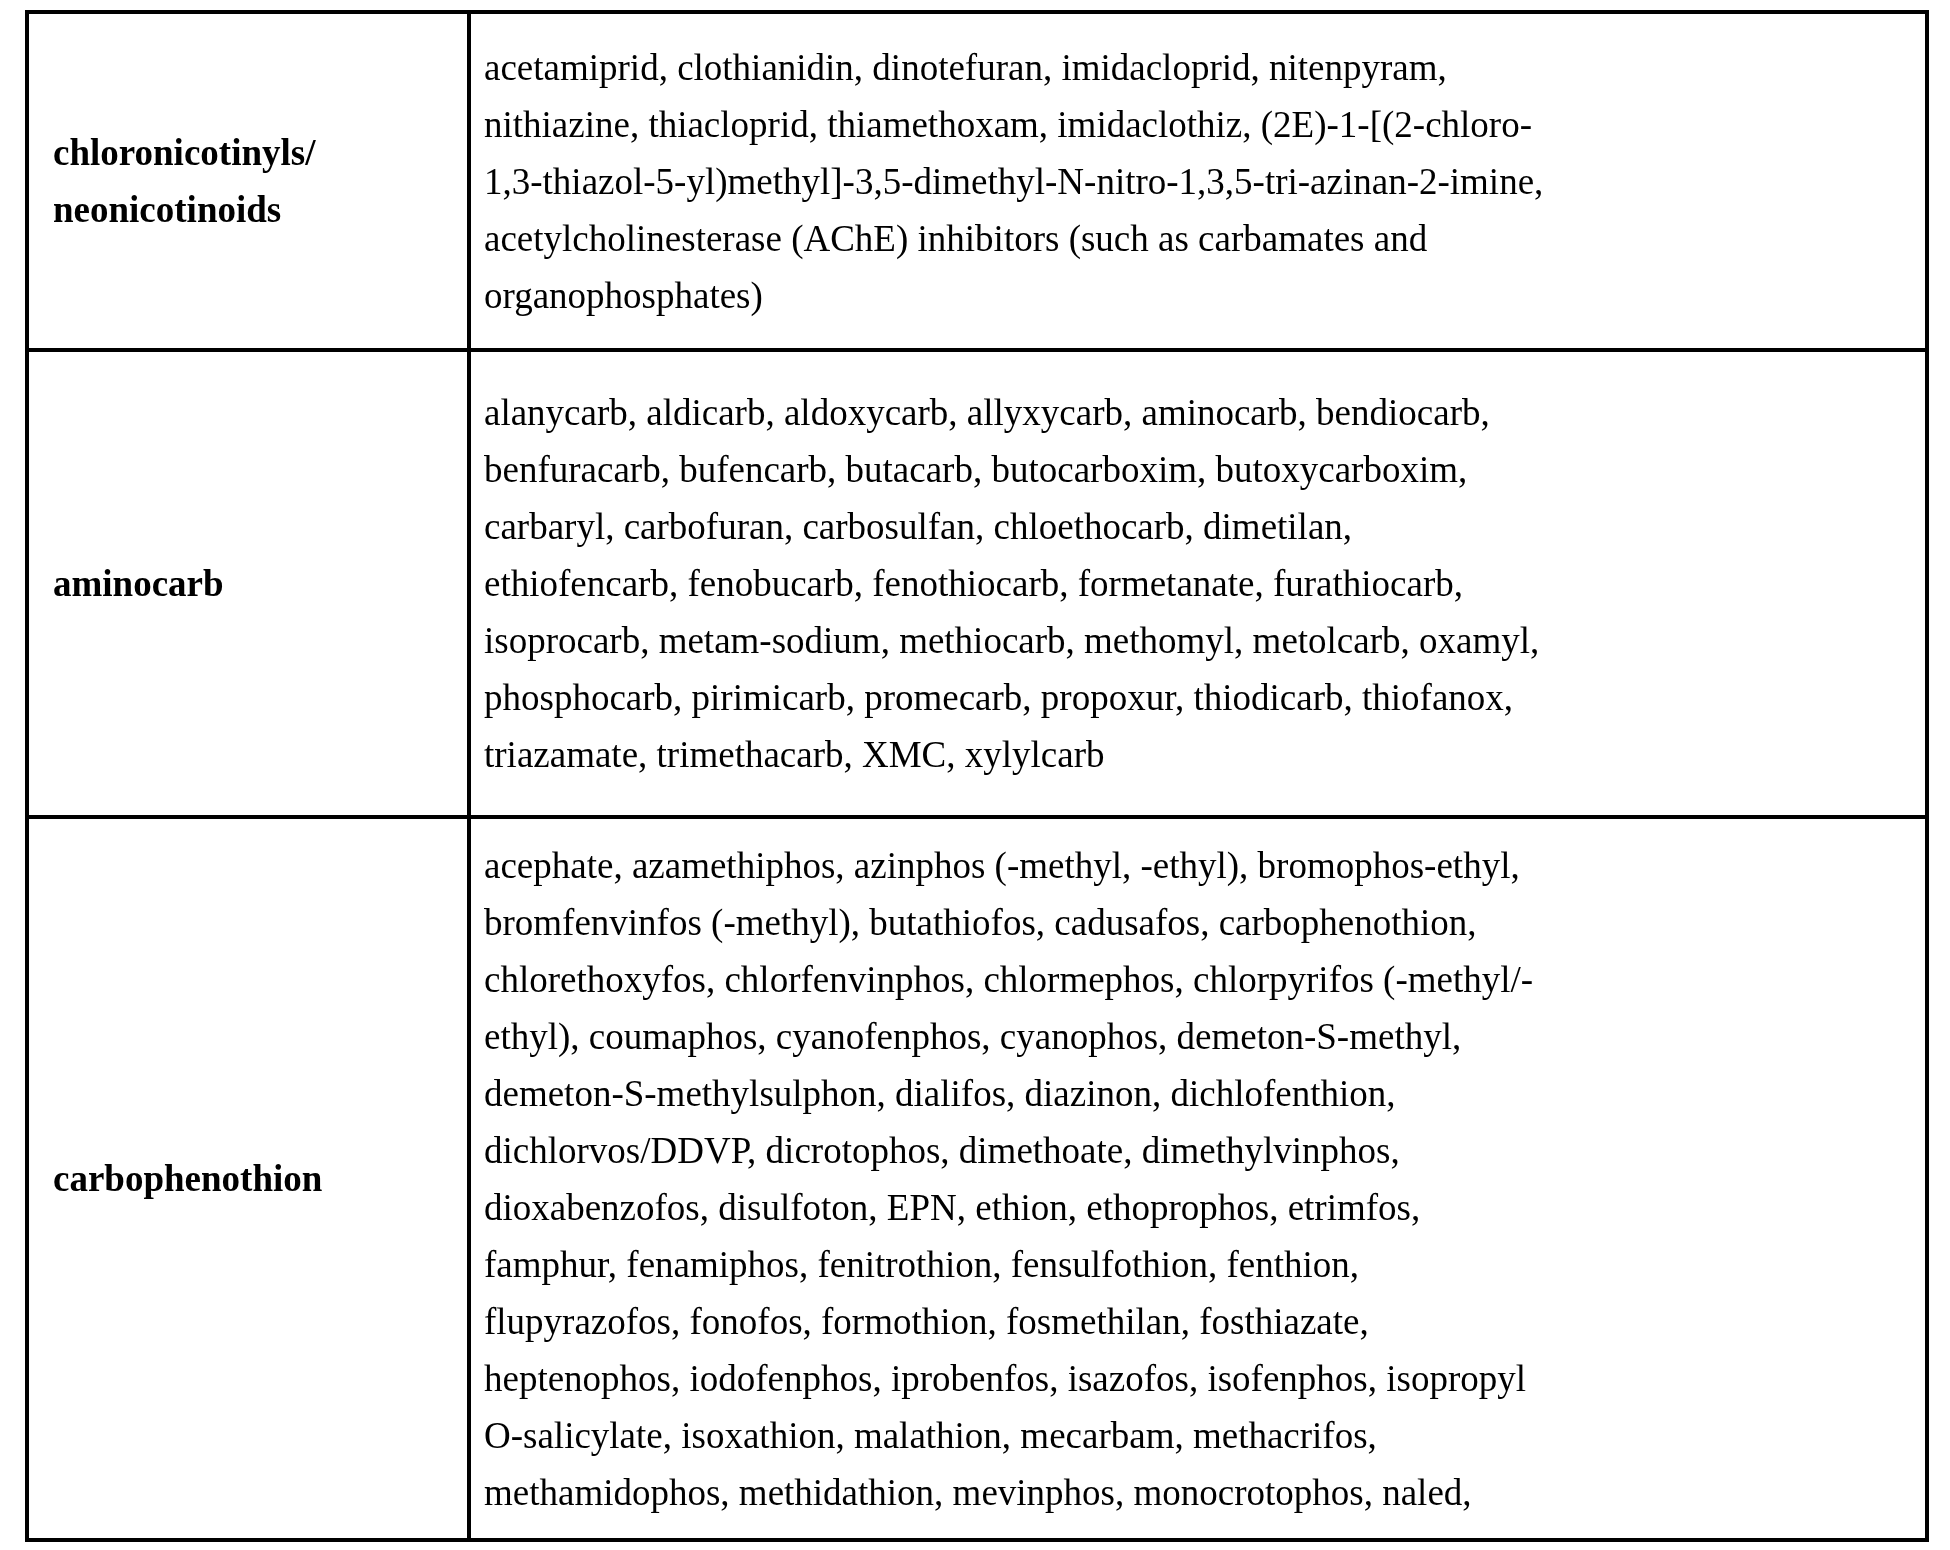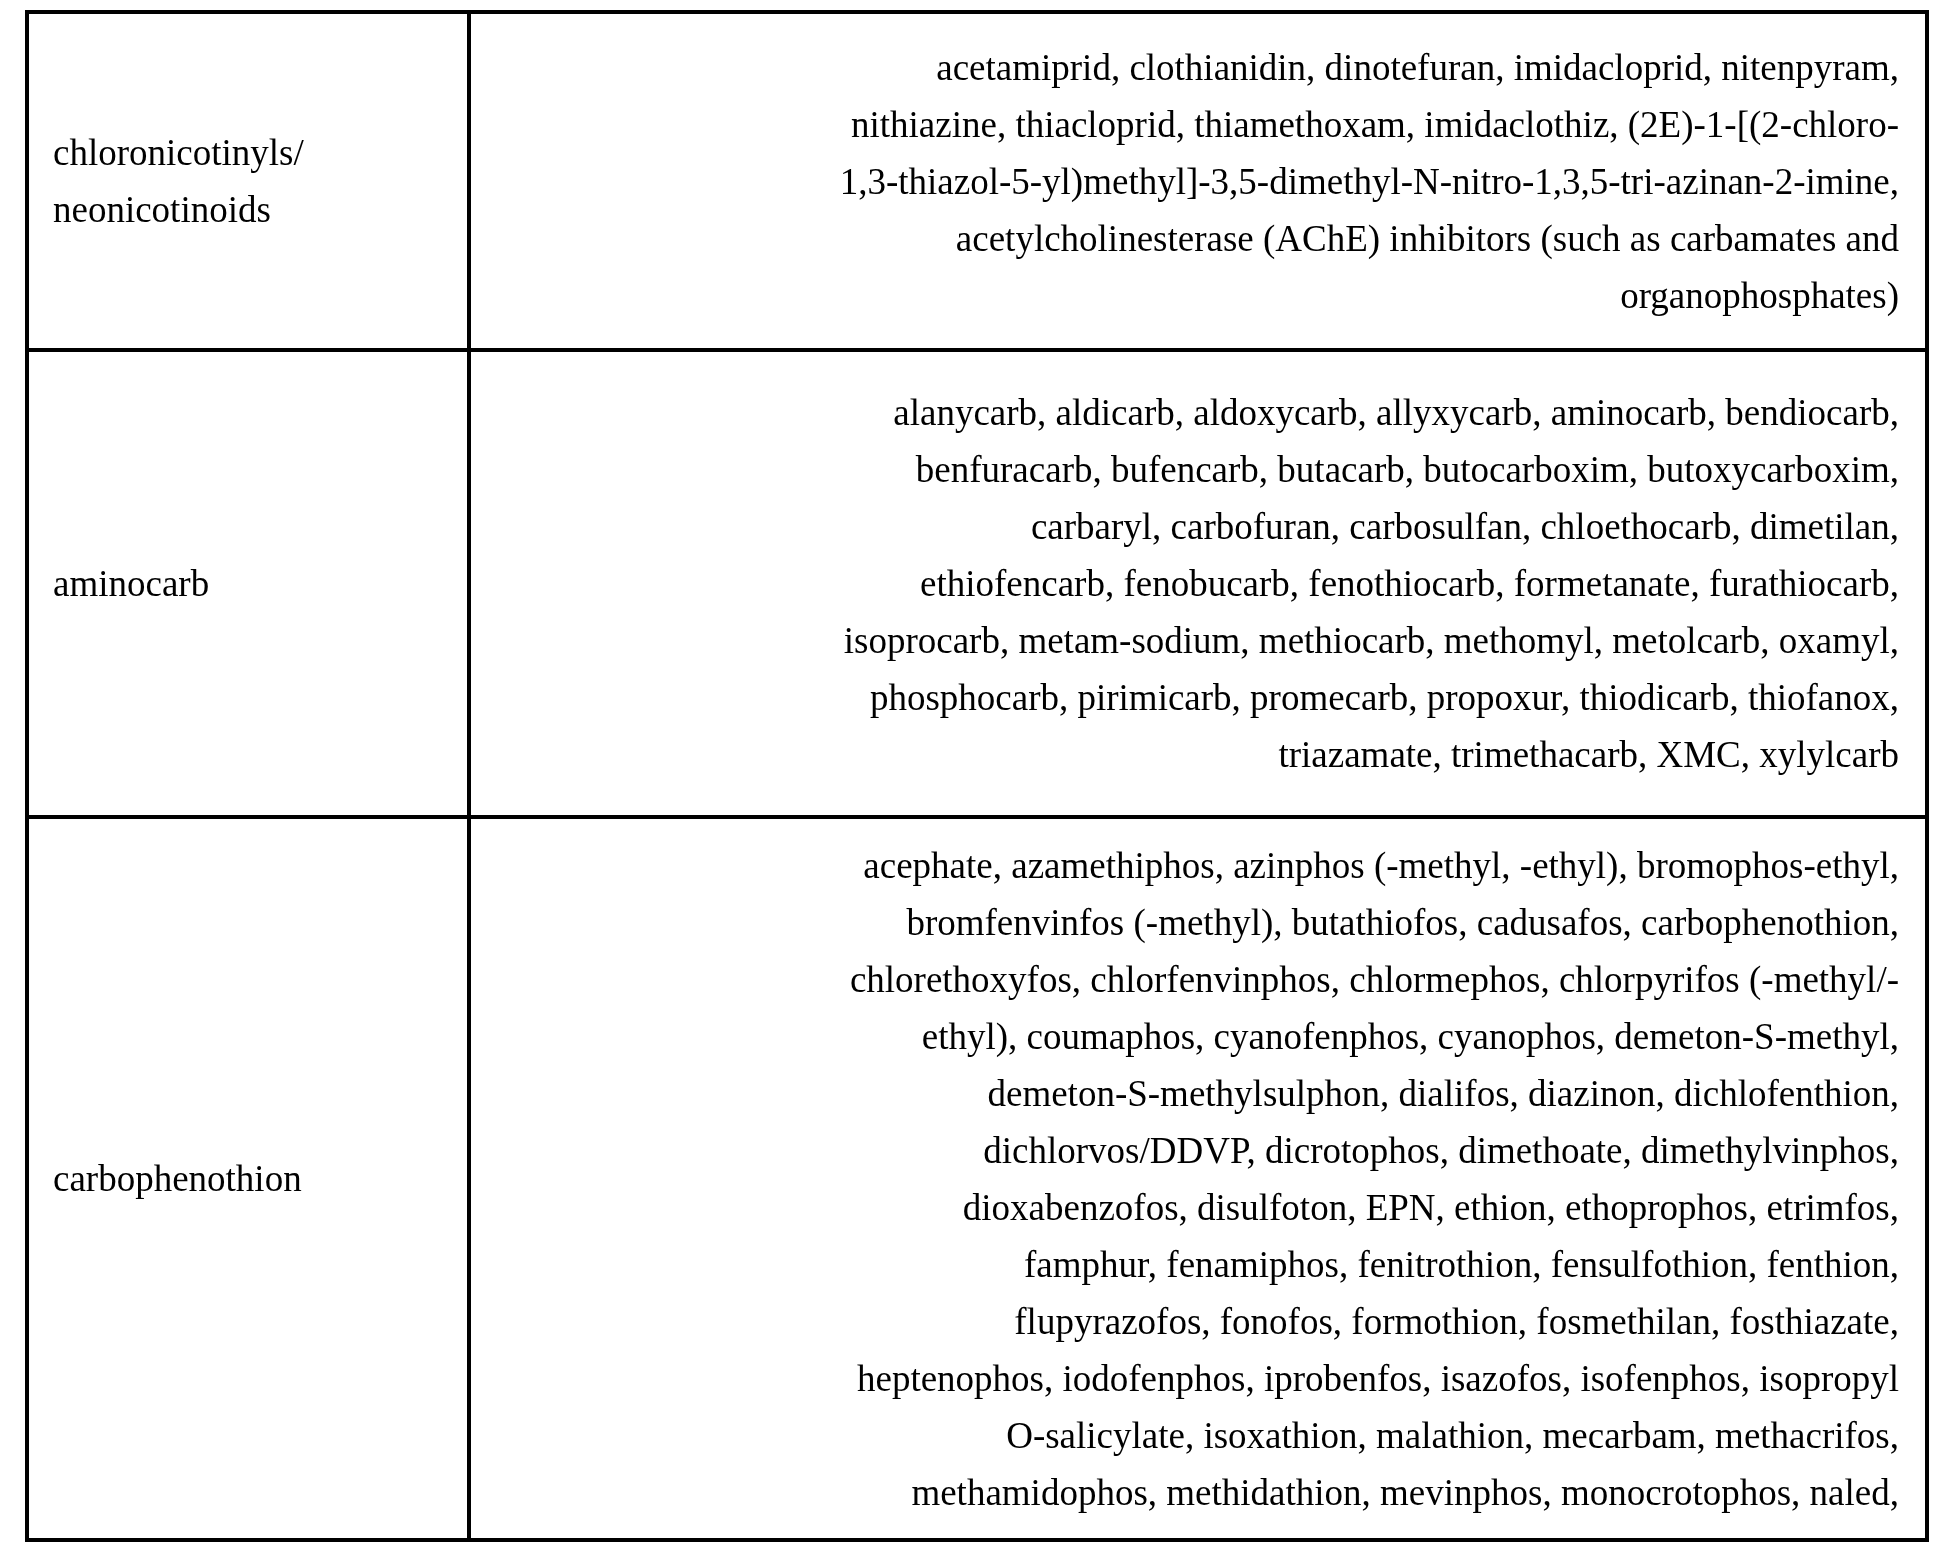--- a/index.html
+++ b/index.html
@@ -26,24 +26,24 @@
     border: 4px solid #000000;
     vertical-align: middle;
     font-size: 37px;
     line-height: 57px;
     white-space: pre-line;
     overflow: hidden;
   }
   td.cat-cell {
     width: 400px;
     padding: 8px 14px 8px 24px;
+    font-weight: bold;
   }
   td.list-cell {
     padding: 8px 26px 8px 13px;
-    text-align: right;
   }
   tr.row-1 { height: 338px; }
   tr.row-2 { height: 467px; }
   tr.row-3 { height: 723px; }
 </style>
 </head>
 <body>
 
 <div class="page">
   <table class="chem-table">

